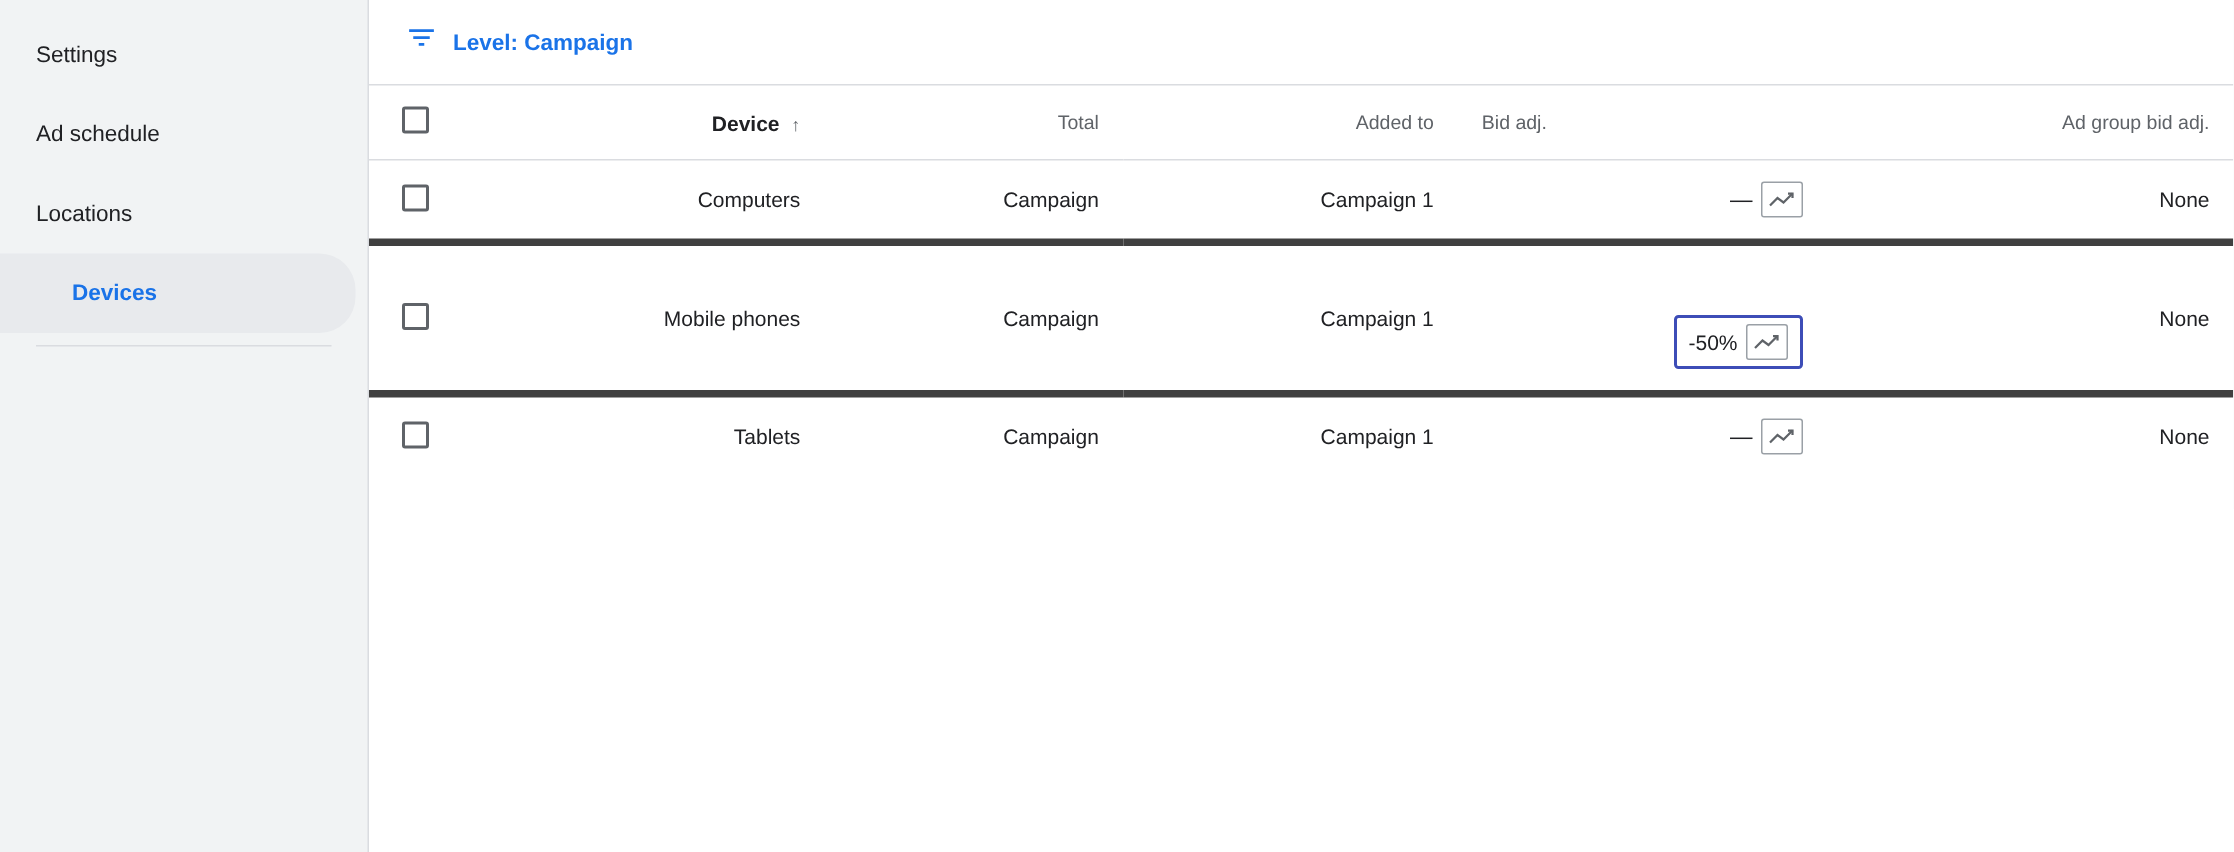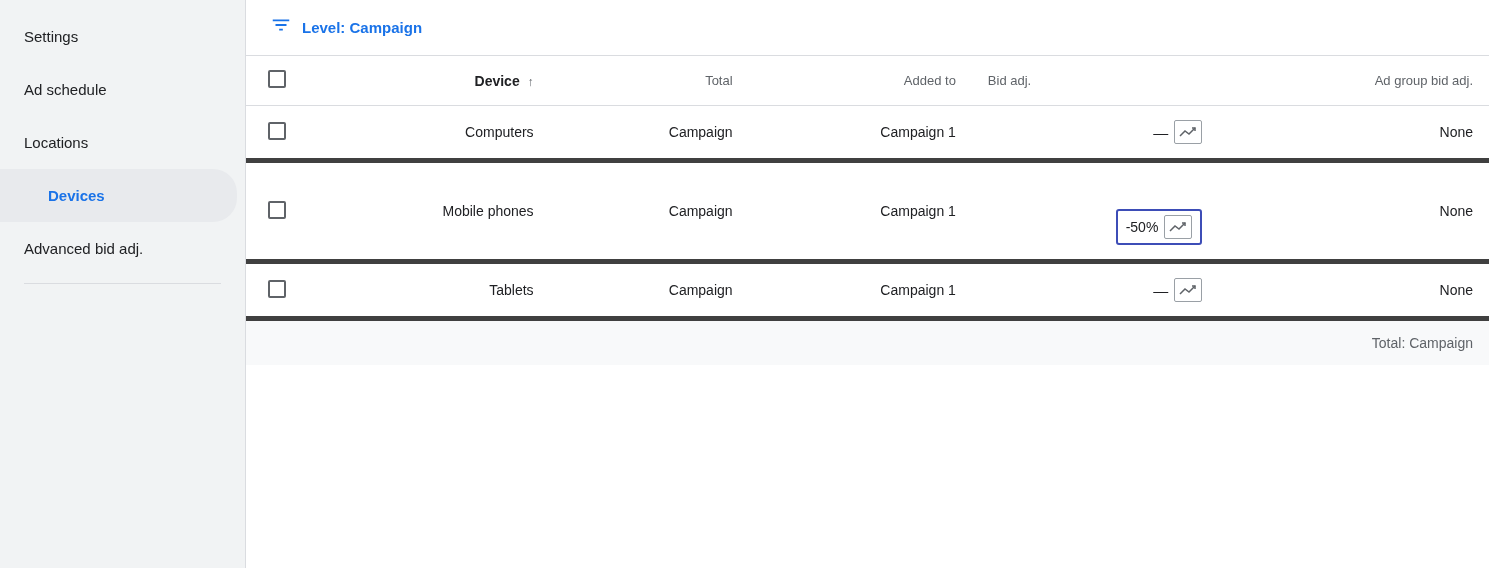--- a/index.html
+++ b/index.html
@@ -186,23 +186,20 @@
     <span>Settings</span>
   </div>
   <div class="sidebar-item">
     <span>Ad schedule</span>
   </div>
   <div class="sidebar-item">
     <span>Locations</span>
   </div>
   <div class="sidebar-item active">
     <span>Devices</span>
-  </div>
-  <div class="sidebar-item">
-    <span>Advanced bid adj.</span>
   </div>
   <div class="sidebar-divider"></div>
 </div>
 
 <div class="main">
 
   <div class="filter-bar">
     <span class="filter-icon">
       <svg width="22" height="22" viewBox="0 0 24 24" fill="#1a73e8">
           <path d="M10 18h4v-2h-4v2zm-7-12v2h18V6H3zm3 7h12v-2H6v2z"></path>
@@ -322,22 +319,16 @@
                   <polyline points="14,4 17,4 17,7" stroke="#5f6368" stroke-width="1.5" fill="none"></polyline>
                 </svg>
               </span>
             </div>
           </td>
           <td>
             <span>None</span>
           </td>
         </tr>
 
-        <tr class="total-row">
-          <td></td>
-          <td colspan="5">
-            <span>Total: Campaign</span>
-          </td>
-        </tr>
       </tbody>
     </table>
   </div>
 </div>
 
 </body></html>

